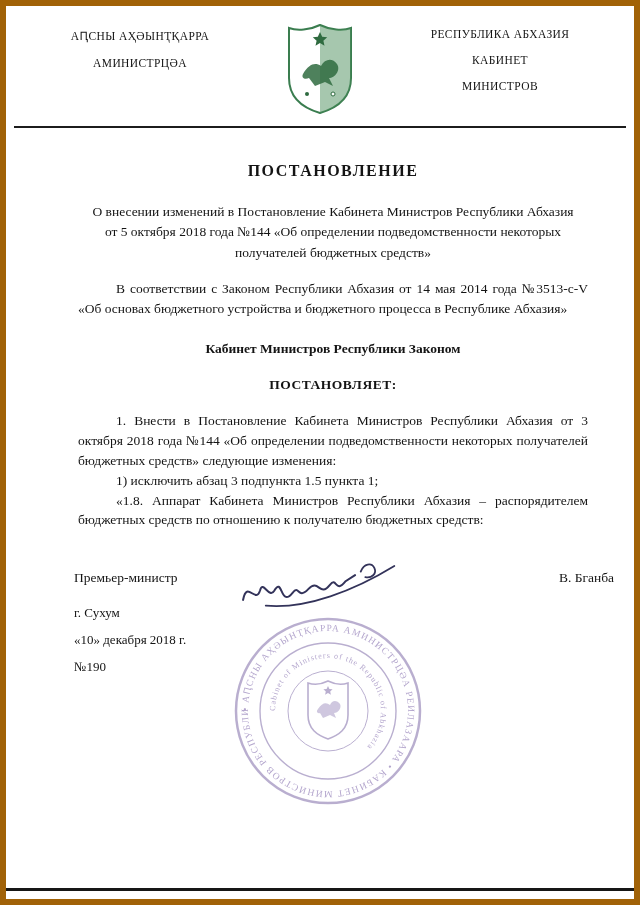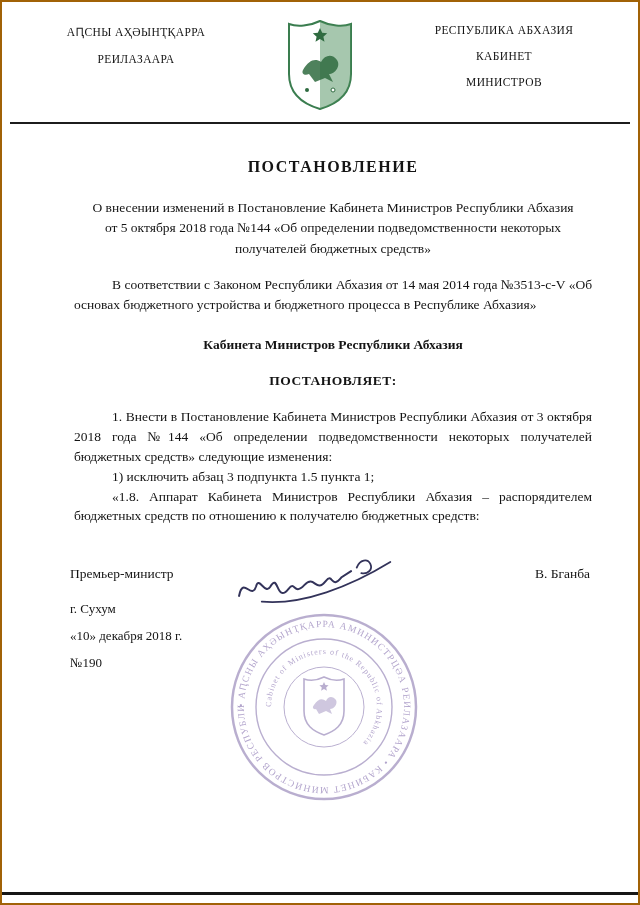--- a/index.html
+++ b/index.html
@@ -1,21 +1,21 @@
 <!DOCTYPE html>
 <html><head>
 <meta charset="utf-8">
 <style>
   html, body { margin:0; padding:0; background:#e8e8e8; }
   .page {
     position:relative;
     width:640px; height:905px;
     margin:0 auto;
     background:#ffffff;
-    border:2px solid #a16207;
+    border:6px solid #a16207;
     box-sizing:border-box;
     font-family:"Liberation Serif", serif;
     color:#141414;
     overflow:hidden;
   }
   .scan-line {
     position:absolute; left:0; right:0; bottom:8px;
     height:3px; background:#161616;
   }
 
@@ -44,21 +44,21 @@
   .indent { text-indent:38px; }
   .intro { margin-top:16px; }
   .center-bold { text-align:center; font-weight:bold; margin-top:20px; text-indent:0; }
   .resolves { margin-top:16px; letter-spacing:.5px; }
   .body-block { margin-top:16px; }
 
   
   .sig-row {
     position:relative; margin-top:40px;
     display:flex; justify-content:space-between; align-items:center;
-    padding:0 48px 0 68px; font-size:13.5px;
+    padding:0 20px 0 68px; font-size:13.5px;
   }
   .sig-ink {
     position:absolute; left:228px; top:-16px; z-index:3;
     transform:rotate(-6deg);
   }
 
   
   .stamp {
     position:absolute; left:224px; top:607px;
     width:196px; height:196px; z-index:2; opacity:.8;
@@ -69,21 +69,21 @@
   .footer { margin-top:14px; padding-left:68px; font-size:13px; line-height:2.05; }
 </style>
 </head>
 <body>
 
 <div class="page">
 
   <header class="doc-header">
     <div class="header-col">
       <div class="hline">АԤСНЫ АҲӘЫНҬҚАРРА</div>
-      <div class="hline">РЕИЛАЗААРА</div>
+      <div class="hline">АМИНИСТРЦӘА</div>
     </div>
 
     <div class="emblem">
       <svg viewBox="0 0 70 94" width="70" height="94" aria-hidden="true">
         <path d="M35 3 C45 8 58 9 66 6 L66 56 C66 76 52 86 35 91 C18 86 4 76 4 56 L4 6 C12 9 25 8 35 3 Z" fill="#ffffff" stroke="#3a7d4f" stroke-width="2"></path>
         <path d="M35 3 C45 8 58 9 66 6 L66 56 C66 76 52 86 35 91 L35 3 Z" fill="#4d8f5e" opacity="0.5"></path>
         <path d="M35 10 l2.2 4.8 5 .5 -3.8 3.4 1.1 5 -4.5 -2.6 -4.5 2.6 1.1 -5 -3.8 -3.4 5 -.5 Z" fill="#2f6b40"></path>
         <path d="M18 52 C24 42 30 40 36 44 C40 36 48 36 52 42 C56 48 50 56 44 56 L48 64 L40 60 L30 64 L24 56 C20 58 16 56 18 52 Z" fill="#2f6b40" opacity=".85"></path>
         <circle cx="22" cy="72" r="2" fill="#2f6b40"></circle>
         <circle cx="48" cy="72" r="2" fill="#ffffff" stroke="#2f6b40" stroke-width="1"></circle>
@@ -98,21 +98,21 @@
   </header>
 
   <div class="rule"></div>
 
   <main>
     <h1 class="title">ПОСТАНОВЛЕНИЕ</h1>
     <h2 class="subtitle">О внесении изменений в Постановление Кабинета Министров Республики Абхазия от 5 октября 2018 года №144 «Об определении подведомственности некоторых получателей бюджетных средств»</h2>
 
     <p class="indent intro">В соответствии с Законом Республики Абхазия от 14 мая 2014 года №3513-с-V «Об основах бюджетного устройства и бюджетного процесса в Республике Абхазия»</p>
 
-    <p class="center-bold">Кабинета Министров Республики Абхазия</p>
+    <p class="center-bold">Кабинет Министров Республики Законом</p>
     <p class="center-bold resolves">ПОСТАНОВЛЯЕТ:</p>
 
     <div class="body-block">
       <p class="indent">1. Внести в Постановление Кабинета Министров Республики Абхазия от 3 октября 2018 года №144 «Об определении подведомственности некоторых получателей бюджетных средств» следующие изменения:</p>
       <p class="indent">1) исключить абзац 3 подпункта 1.5 пункта 1;</p>
       <p class="indent">«1.8. Аппарат Кабинета Министров Республики Абхазия – распорядителем бюджетных средств по отношению к получателю бюджетных средств:</p>
     </div>
   </main>
 
   <div class="sig-row">

